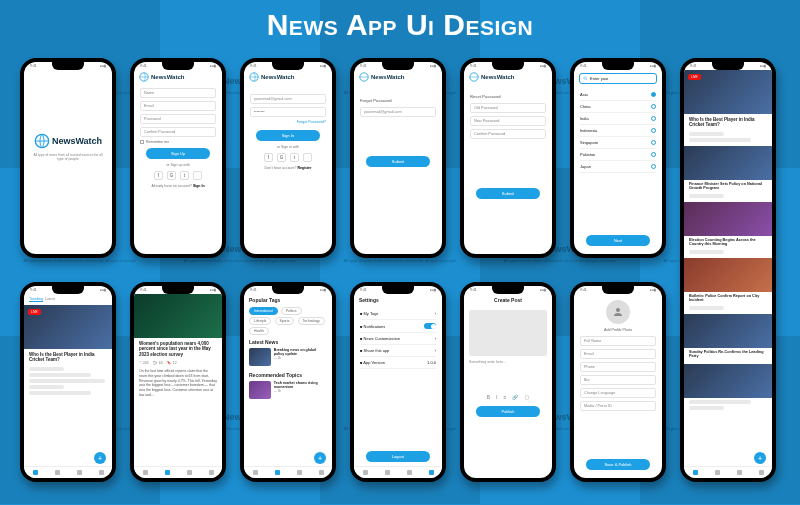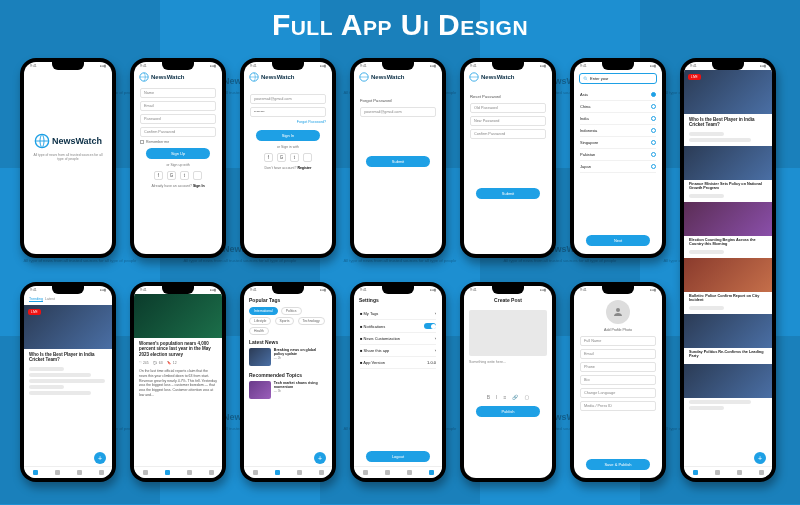--- a/index.html
+++ b/index.html
@@ -283,21 +283,21 @@
         <svg viewBox="0 0 24 24">
           <circle cx="12" cy="12" r="10" fill="none" stroke="#0a2e45" stroke-width="2"></circle>
           <path d="M2 12h20M12 2c4 4 4 16 0 20M12 2c-4 4-4 16 0 20" stroke="#0a2e45" stroke-width="1.3" fill="none"></path>
         </svg>
         <span class="wm-name">NewsWatch</span>
       </div>
       <div class="wm-tag">All type of news from all trusted sources for all type of people</div>
     </div>
 </div>
 
-<div class="title">Full App Ui Design</div>
+<div class="title">News App Ui Design</div>
 
 <div class="gallery">
 
   <div class="row row1">
 
     <div class="phone">
       <div class="notch"></div>
       <div class="screen">
         <div class="statusbar">
             <span>9:41</span>

